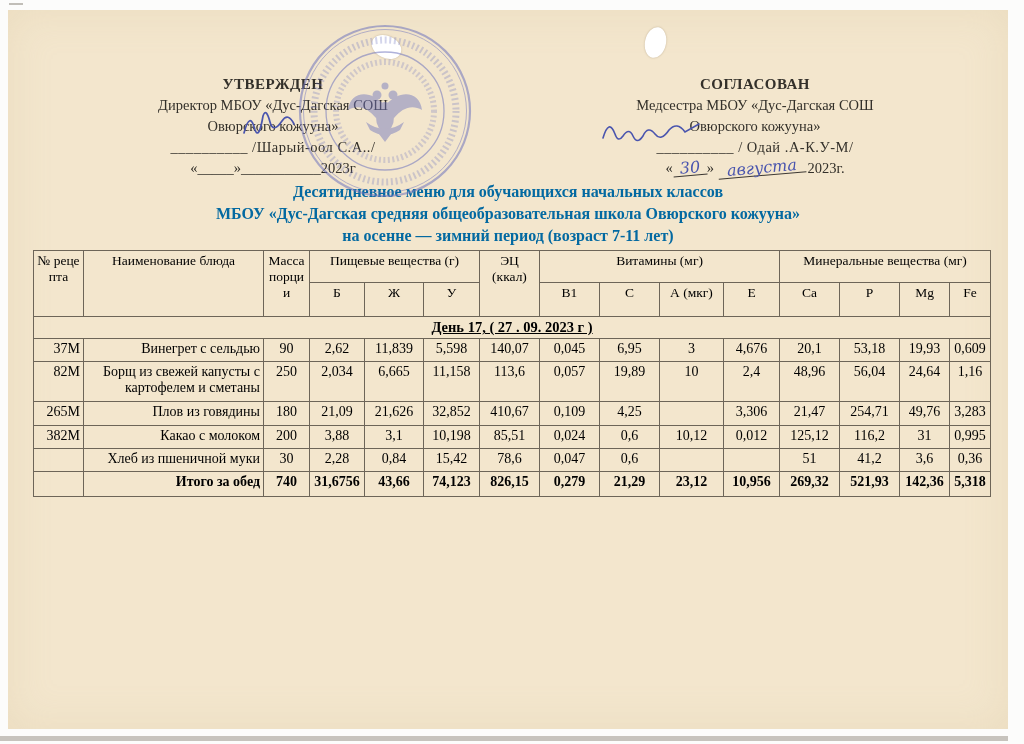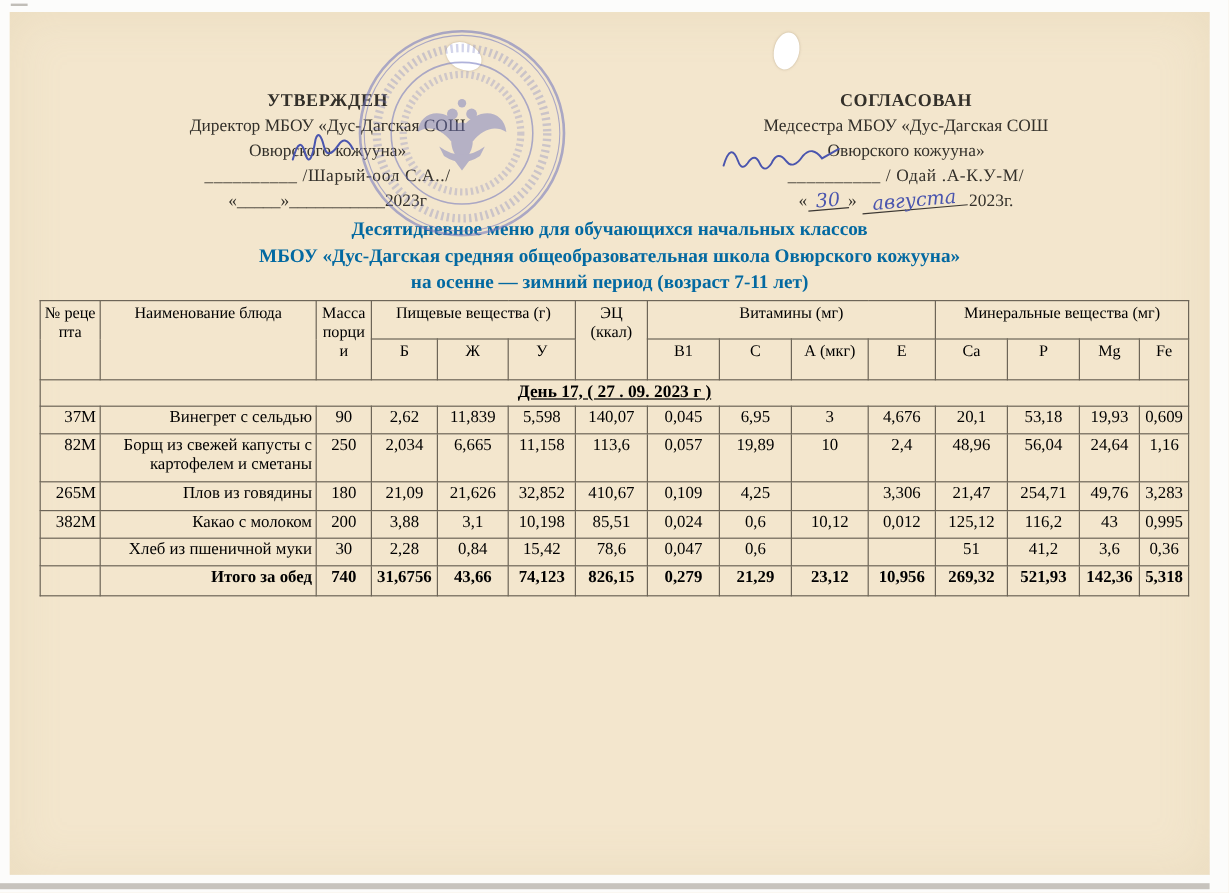--- a/index.html
+++ b/index.html
@@ -220,21 +220,21 @@
     <td class="c">3,88</td>
     <td class="c">3,1</td>
     <td class="c">10,198</td>
     <td class="c">85,51</td>
     <td class="c">0,024</td>
     <td class="c">0,6</td>
     <td class="c">10,12</td>
     <td class="c">0,012</td>
     <td class="c">125,12</td>
     <td class="c">116,2</td>
-    <td class="c">43</td>
+    <td class="c">31</td>
     <td class="c">0,995</td>
   </tr>
   <tr style="height:23px">
     <td class="l"></td>
     <td class="l">Хлеб из пшеничной муки</td>
     <td class="c">30</td>
     <td class="c">2,28</td>
     <td class="c">0,84</td>
     <td class="c">15,42</td>
     <td class="c">78,6</td>

